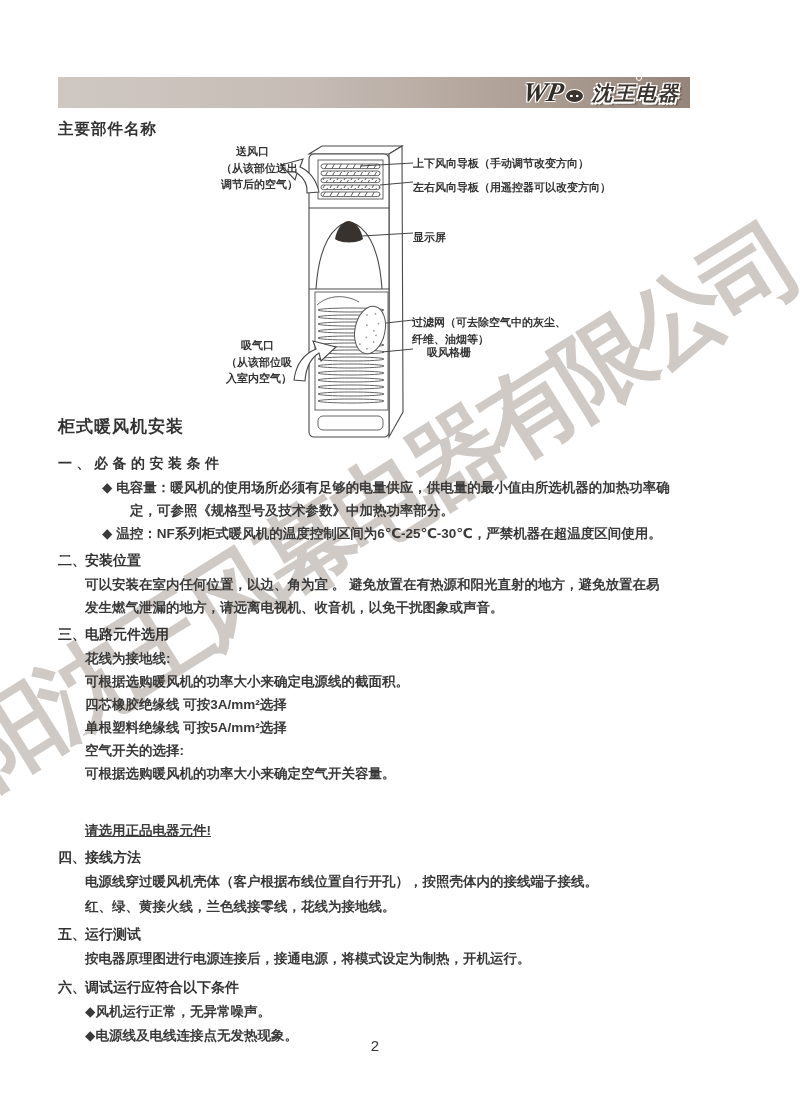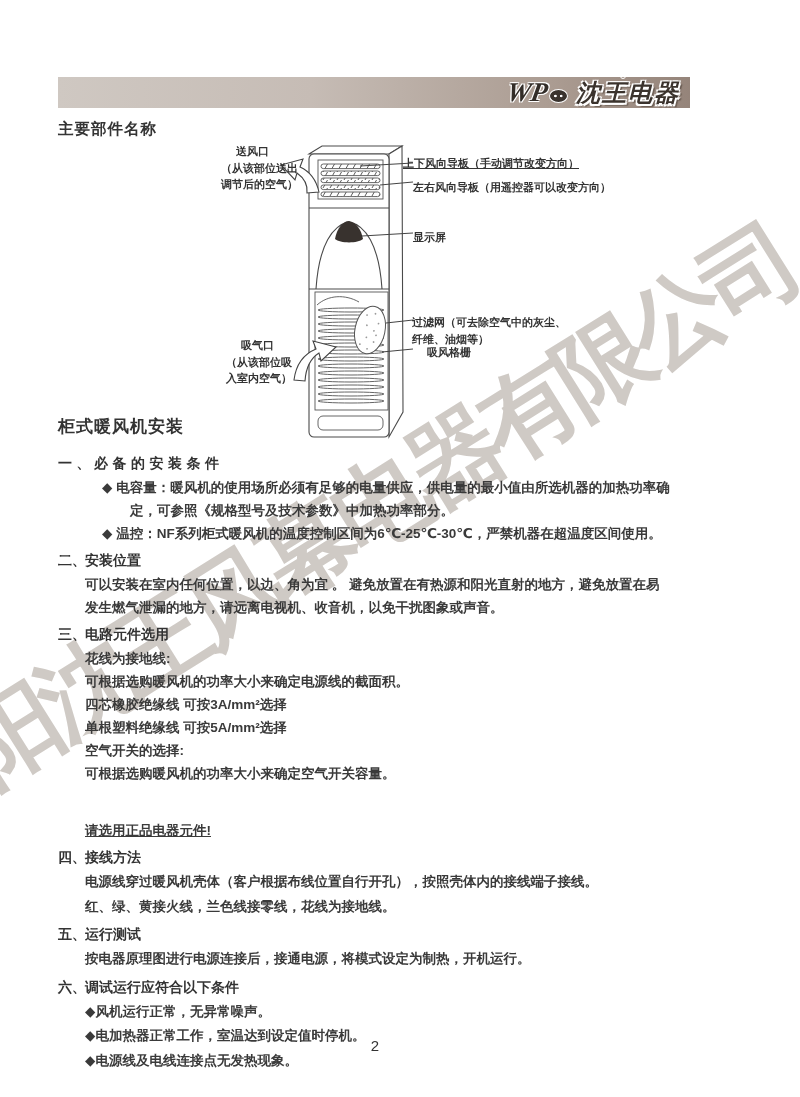--- a/index.html
+++ b/index.html
@@ -33,42 +33,42 @@
   }
   .logo-badge{
     width:17px;height:12px;border-radius:50%;flex:none;
     background:
       radial-gradient(circle at 32% 50%,#fff 1px,transparent 1.6px),
       radial-gradient(circle at 66% 50%,#fff 1px,transparent 1.6px),
       #3a332e;
     border:1px solid #fff;margin:6px 8px 0 0;
   }
   .brand-name{
-    font-size:24px;font-weight:bold;font-style:italic;line-height:1;
+    font-size:20px;font-weight:bold;font-style:italic;line-height:1;
     letter-spacing:2px;color:#3b332d;position:relative;
     text-shadow:-1.5px -1.5px 0 #fff,1.5px -1.5px 0 #fff,-1.5px 1.5px 0 #fff,1.5px 1.5px 0 #fff,3px 3px 1px rgba(70,58,50,.55);
   }
   .reg-dot{
     position:absolute;left:44px;top:-8px;width:4px;height:4px;border-radius:50%;
     border:1px solid #fff;background:transparent;
   }
   
   .page-title{
     position:absolute;left:58px;top:119px;z-index:1;
     font-size:15.5px;font-weight:bold;color:#353535;letter-spacing:1px;
   }
   
   .diagram-svg{position:absolute;left:210px;top:140px;z-index:1;}
   .dlabel{
     position:absolute;z-index:2;font-size:11px;font-weight:bold;color:#333;
     line-height:16.5px;white-space:nowrap;
   }
   .dlabel .ind{padding-left:15px;display:block;}
   .lbl-outlet{left:221px;top:143px;}
-  .lbl-updown{left:403px;top:155px;text-decoration:underline;}
+  .lbl-updown{left:413px;top:155px;}
   .lbl-leftright{left:413px;top:179px;}
   .lbl-display{left:413px;top:229px;}
   .lbl-filter{left:412px;top:314px;}
   .lbl-grille{left:412px;top:344px;padding-left:15px;}
   .lbl-inlet{left:226px;top:337px;}
   
   .content{position:absolute;left:58px;top:415px;width:690px;z-index:1;}
   .install-heading{font-size:17px;font-weight:bold;color:#333;letter-spacing:1px;margin:0 0 15px 0;}
   .sec-head{display:flex;font-weight:bold;font-size:14px;line-height:20px;color:#333;margin-top:5px;}
   .sec-num{width:27px;flex:none;}
@@ -241,18 +241,17 @@
     </div>
     <div class="line">按电器原理图进行电源连接后，接通电源，将模式设定为制热，开机运行。</div>
   </div>
 
   <div class="sec s6">
     <div class="sec-head">
       <span class="sec-num">六、</span>
       <span class="sec-title">调试运行应符合以下条件</span>
     </div>
     <div class="line">◆风机运行正常，无异常噪声。</div>
-    <div class="line">◆电加热器正常工作，室温达到设定值时停机。</div>
     <div class="line">◆电源线及电线连接点无发热现象。</div>
   </div>
 </div>
 
 <div class="page-number">2</div>
 
 </body></html>

